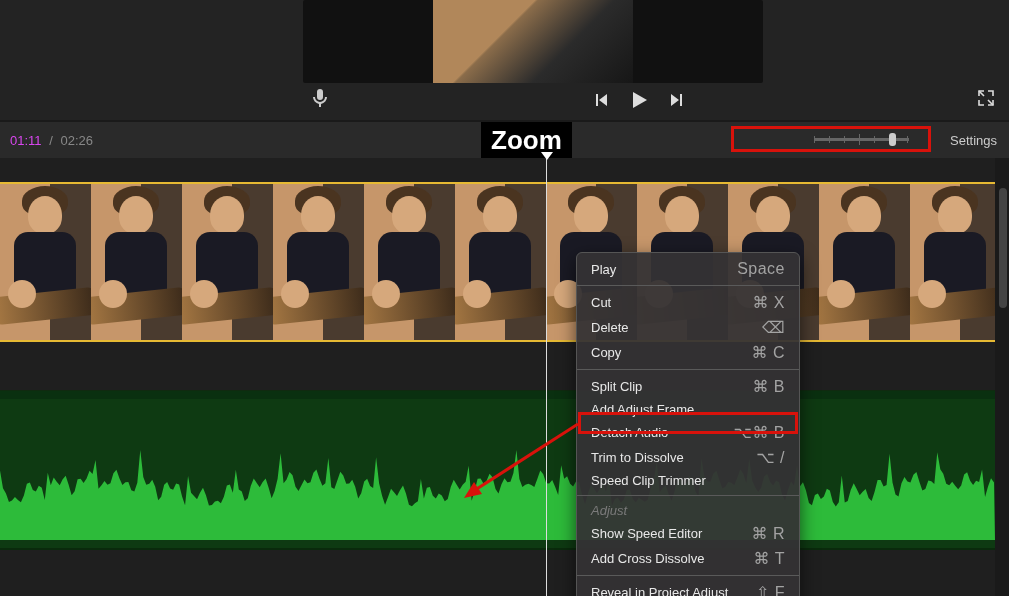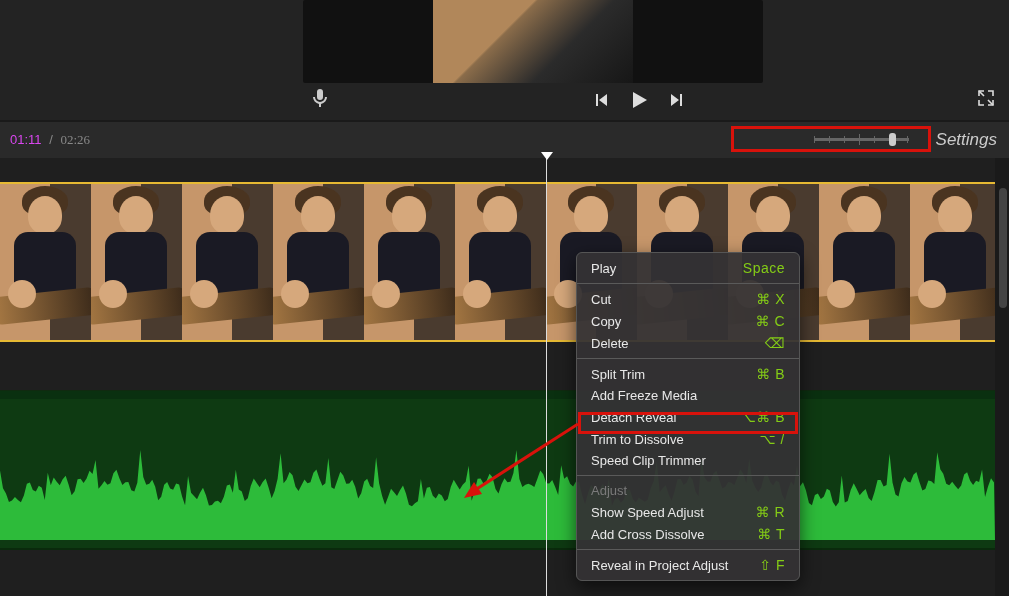--- a/index.html
+++ b/index.html
@@ -54,21 +54,21 @@
     left: 0; right: 0;
     height: 36px;
     background: #2a2a2a;
     display: flex;
     align-items: center;
     padding: 0 10px;
     font-size: 13px;
   }
   .timecode .current { color: #d946ef; }
   .timecode .sep { color: #888; margin: 0 4px;}
-  .timecode .total { color: #888; font-family: Liberation Serif, serif; }
+  .timecode .total { color: #888; }
   .zoom-annot {
     position: absolute;
     left: 481px; top:0;
     background: #000;
     color: #fff;
     font-weight: bold;
     font-size: 26px;
     padding: 2px 10px;
     height:36px;
     display:flex; align-items:center;
@@ -80,21 +80,21 @@
     width: 200px;
     height: 26px;
     border: 3px solid #d8120b;
     display:flex; align-items:center; justify-content:center;
   }
   .zoom-slider {
     width: 95px; height: 3px; background: #666; position: relative; margin-left:60px;
   }
   .zoom-slider .tick { position:absolute; width:1px; height:7px; background:#666; top:-2px;}
   .zoom-slider .thumb { position:absolute; width:7px; height:13px; background:#ccc; border-radius:3px; top:-5px; left:75px;}
-  .settings-link { position:absolute; right:12px; color:#ccc; font-size:17px;font-style:italic;}
+  .settings-link { position:absolute; right:12px; color:#ccc; font-size:13px;}
   .arrow1 {
     position:absolute;
     left: 598px; top: 136px;
     width: 130px; height: 2px;
     pointer-events:none;
   }
   .timeline {
     position: absolute;
     top: 158px; left: 0; right: 14px; bottom: 0;
     background: #1f1f1f;
@@ -161,23 +161,23 @@
     font-size: 13px;
     color: #e8e8e8;
     padding: 4px 0;
     box-shadow: 0 6px 18px rgba(0,0,0,0.6);
   }
   .ctx-item {
     display:flex; justify-content:space-between; align-items:center;
     padding: 3px 14px;
     cursor: default;
   }
-  .ctx-item.disabled { color:#7a7a7a; }
+  .ctx-item.disabled { color:#7a7a7a;font-style:italic; }
   .ctx-sep { height:1px; background:#5a5a5a; margin:4px 0;}
-  .ctx-shortcut { color:#84cc16; font-size:14px; letter-spacing:0.5px;}
+  .ctx-shortcut { color:#a3a3a3; font-size:16px; letter-spacing:0.5px;}
   .ctx-item.disabled .ctx-shortcut { color:#6a6a6a;}
   .highlight-box {
     position:absolute;
     left: 578px; top: 412px;
     width: 220px; height: 22px;
     border: 3px solid #d8120b;
     pointer-events:none;
   }
   .arrow2 {
     position:absolute;
@@ -224,20 +224,21 @@
     </span>
   </div>
 </div>
 
 <div class="info-bar">
   <span class="timecode">
     <span class="current">01:11</span>
     <span class="sep">/</span>
     <span class="total">02:26</span>
   </span>
+  <div class="zoom-annot">Zoom</div>
   <svg class="arrow1" viewBox="0 0 130 10">
     <line x1="0" y1="5" x2="118" y2="5" stroke="#d8120b" stroke-width="3"></line>
     <polygon points="130,5 116,0 116,10" fill="#d8120b"></polygon>
   </svg>
   <div class="zoom-slider-box">
     <div class="zoom-slider">
       <div class="tick" style="left:0"></div>
       <div class="tick" style="left:15px"></div>
       <div class="tick" style="left:30px"></div>
       <div class="tick" style="left:45px;height:11px;top:-4px"></div>
@@ -391,55 +392,55 @@
     <div class="ctx-item">
       <span>Play</span>
       <span class="ctx-shortcut">Space</span>
     </div>
     <div class="ctx-sep"></div>
     <div class="ctx-item">
       <span>Cut</span>
       <span class="ctx-shortcut">⌘ X</span>
     </div>
     <div class="ctx-item">
+      <span>Delete</span>
+      <span class="ctx-shortcut">⌫</span>
+    </div>
+    <div class="ctx-item">
       <span>Copy</span>
       <span class="ctx-shortcut">⌘ C</span>
     </div>
-    <div class="ctx-item">
-      <span>Delete</span>
-      <span class="ctx-shortcut">⌫</span>
-    </div>
     <div class="ctx-sep"></div>
     <div class="ctx-item">
-      <span>Split Trim</span>
+      <span>Split Clip</span>
       <span class="ctx-shortcut">⌘ B</span>
     </div>
     <div class="ctx-item">
-      <span>Add Freeze Media</span>
+      <span>Add Adjust Frame</span>
       <span class="ctx-shortcut"></span>
     </div>
     <div class="ctx-item">
-      <span>Detach Reveal</span>
+      <span>Detach Audio</span>
       <span class="ctx-shortcut">⌥⌘ B</span>
     </div>
     <div class="ctx-item">
       <span>Trim to Dissolve</span>
       <span class="ctx-shortcut">⌥ /</span>
     </div>
     <div class="ctx-item">
       <span>Speed Clip Trimmer</span>
       <span class="ctx-shortcut"></span>
     </div>
     <div class="ctx-sep"></div>
     <div class="ctx-item disabled">
       <span>Adjust</span>
       <span class="ctx-shortcut"></span>
     </div>
     <div class="ctx-item">
-      <span>Show Speed Adjust</span>
+      <span>Show Speed Editor</span>
       <span class="ctx-shortcut">⌘ R</span>
     </div>
     <div class="ctx-item">
       <span>Add Cross Dissolve</span>
       <span class="ctx-shortcut">⌘ T</span>
     </div>
     <div class="ctx-sep"></div>
     <div class="ctx-item">
       <span>Reveal in Project Adjust</span>
       <span class="ctx-shortcut">⇧ F</span>

